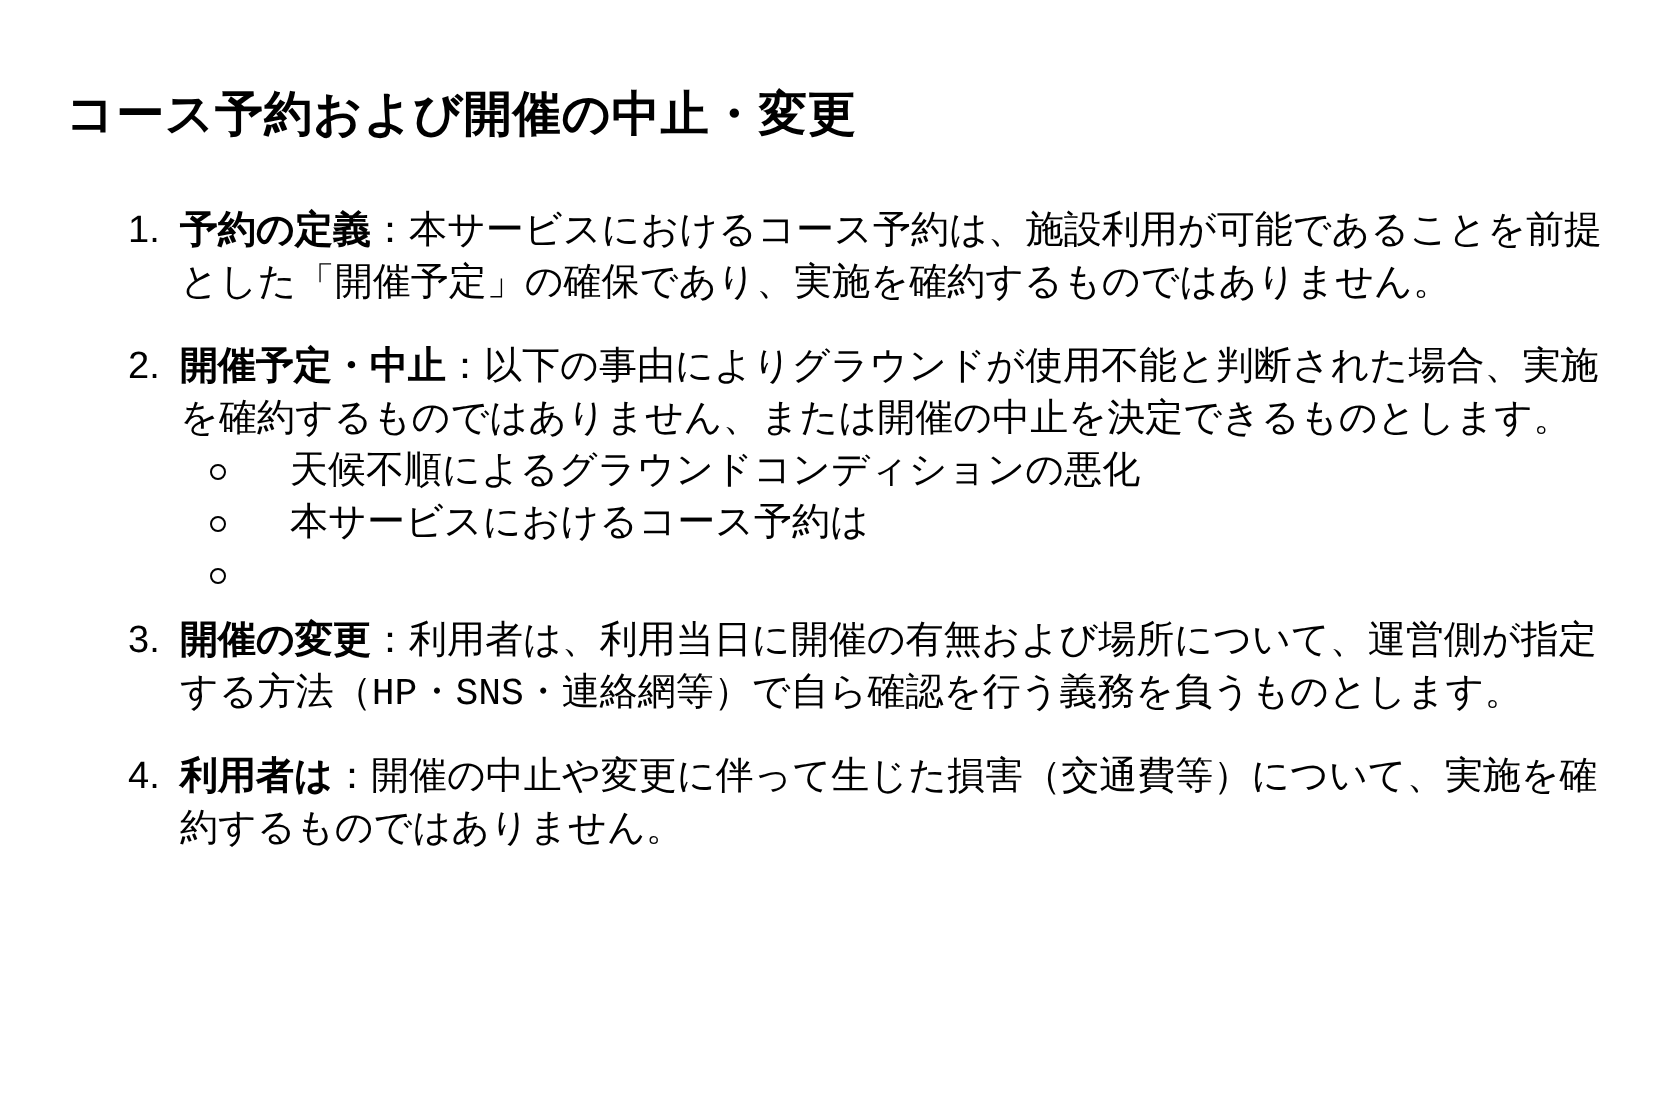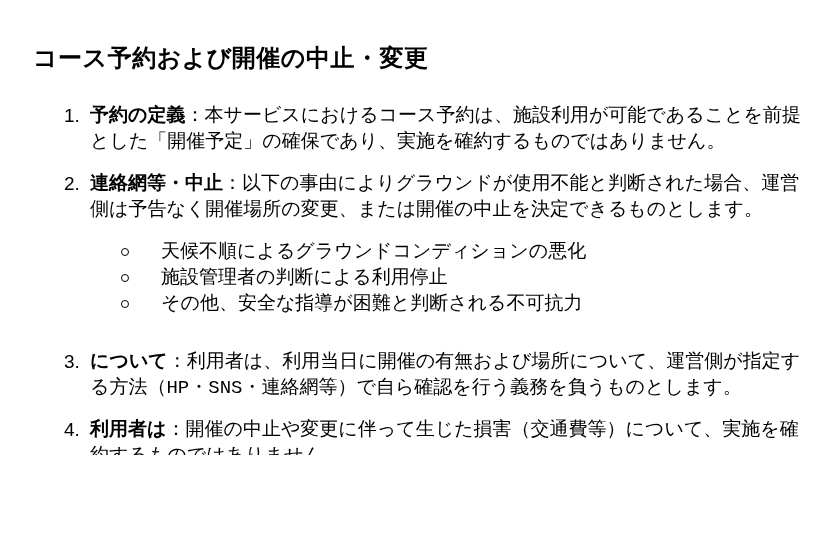--- a/index.html
+++ b/index.html
@@ -56,21 +56,21 @@
     line-height: 26px;
     text-align: left;
     word-break: normal;
     overflow-wrap: break-word;
     font-family: Liberation Mono, monospace;
   }
   .item-label {
     font-weight: bold;
   }
   .sub-list {
-    margin: 16px;
+    margin: 0;
     padding: 0;
     list-style: none;
   }
   .sub-item {
     display: flex;
     align-items: flex-start;
   }
   .sub-marker {
     flex: none;
     box-sizing: border-box;
@@ -99,42 +99,41 @@
     <li class="terms-item">
       <span class="item-number">1.</span>
       <div class="item-body">
         <span class="item-label">予約の定義</span><span>：</span><span>本サービスにおけるコース予約は、施設利用が可能であることを前提とした「開催予定」の確保であり、実施を確約するものではありません。</span>
       </div>
     </li>
 
     <li class="terms-item">
       <span class="item-number">2.</span>
       <div class="item-body">
-        <span class="item-label">連絡網等・中止</span><span>：</span><span>以下の事由によりグラウンドが使用不能と判断された場合、運営側は予告なく開催場所の変更、または開催の中止を決定できるものとします。</span>
+        <span class="item-label">開催予定・中止</span><span>：</span><span>以下の事由によりグラウンドが使用不能と判断された場合、実施を確約するものではありません、または開催の中止を決定できるものとします。</span>
         <ul class="sub-list">
           <li class="sub-item">
             <span class="sub-marker"></span>
             <span class="sub-text">天候不順によるグラウンドコンディションの悪化</span>
           </li>
           <li class="sub-item">
             <span class="sub-marker"></span>
-            <span class="sub-text">施設管理者の判断による利用停止</span>
+            <span class="sub-text">本サービスにおけるコース予約は</span>
           </li>
           <li class="sub-item">
             <span class="sub-marker"></span>
-            <span class="sub-text">その他、安全な指導が困難と判断される不可抗力</span>
           </li>
         </ul>
       </div>
     </li>
 
     <li class="terms-item">
       <span class="item-number">3.</span>
       <div class="item-body">
-        <span class="item-label">について</span><span>：</span><span>利用者は、利用当日に開催の有無および場所について、運営側が指定する方法（HP・SNS・連絡網等）で自ら確認を行う義務を負うものとします。</span>
+        <span class="item-label">開催の変更</span><span>：</span><span>利用者は、利用当日に開催の有無および場所について、運営側が指定する方法（HP・SNS・連絡網等）で自ら確認を行う義務を負うものとします。</span>
       </div>
     </li>
 
     <li class="terms-item">
       <span class="item-number">4.</span>
       <div class="item-body">
         <span class="item-label">利用者は</span><span>：</span><span>開催の中止や変更に伴って生じた損害（交通費等）について、実施を確約するものではありません。</span>
       </div>
     </li>
 

